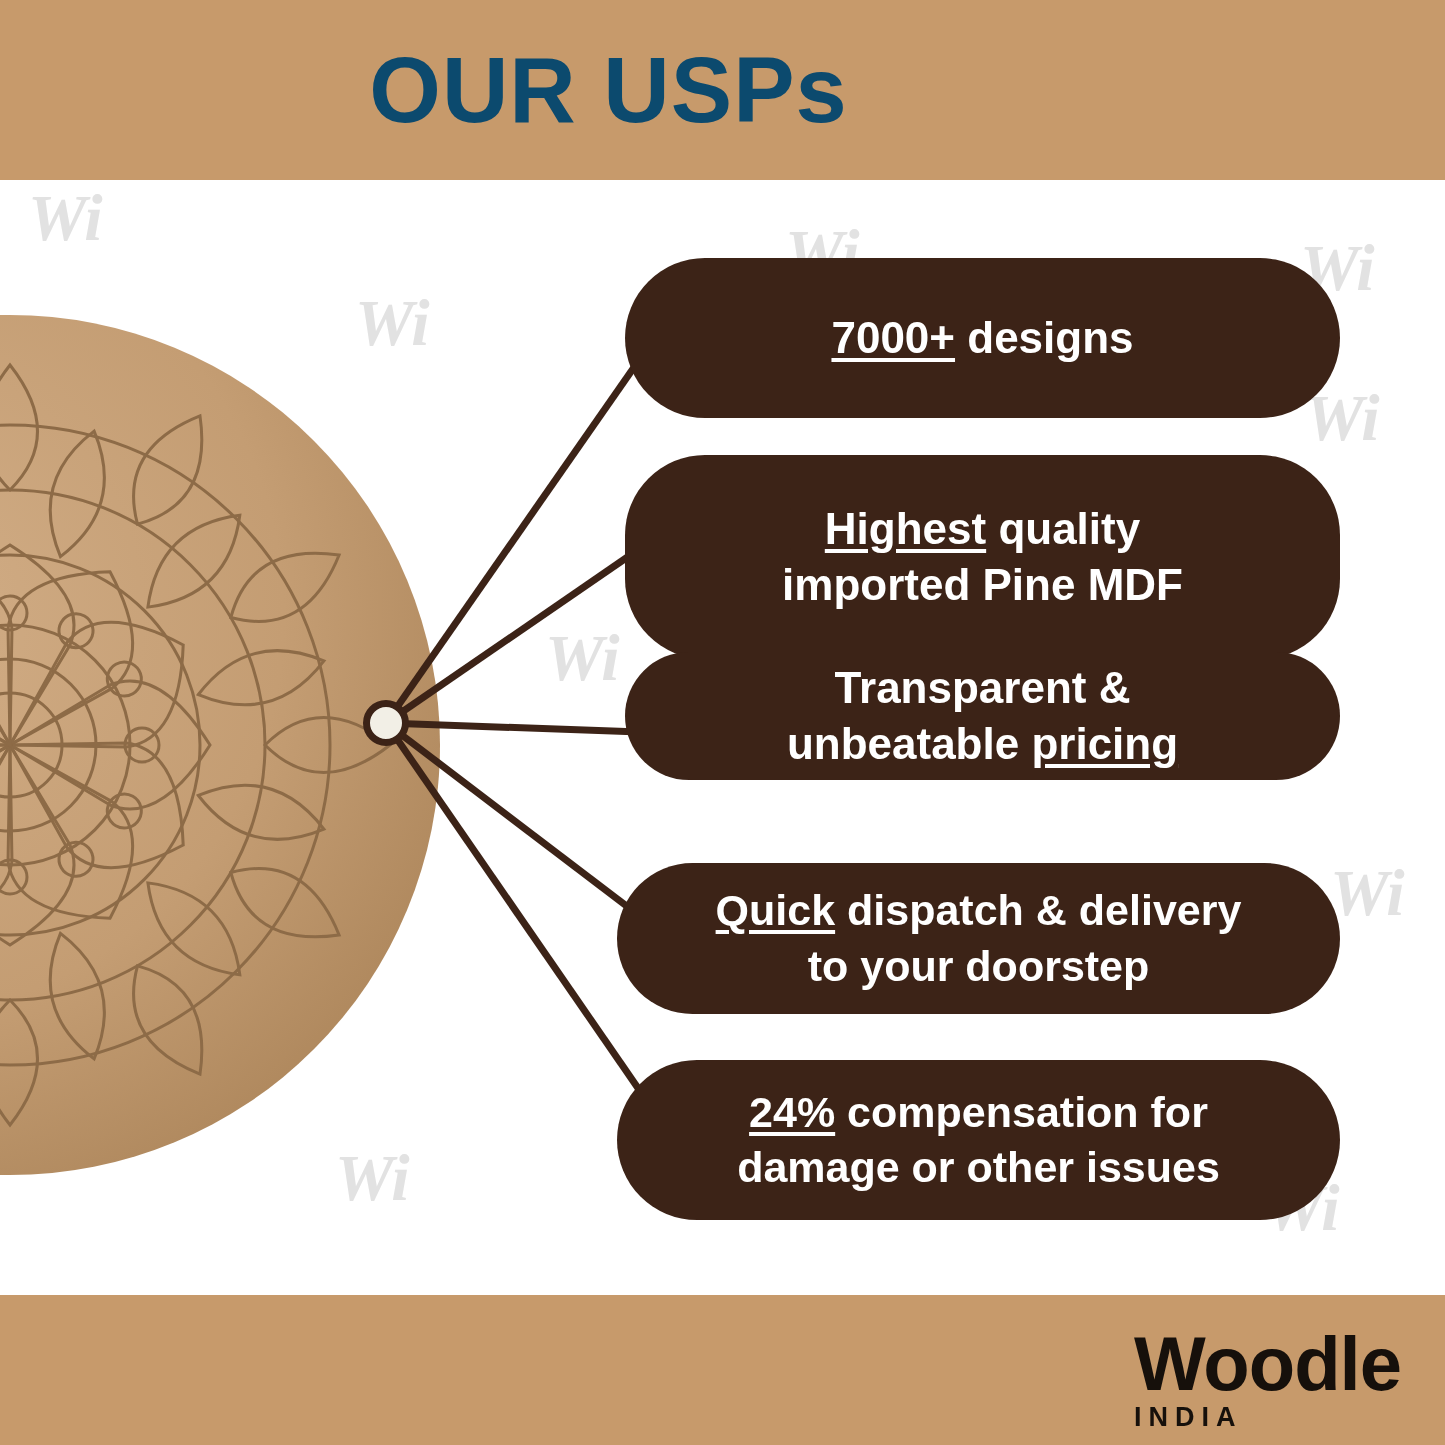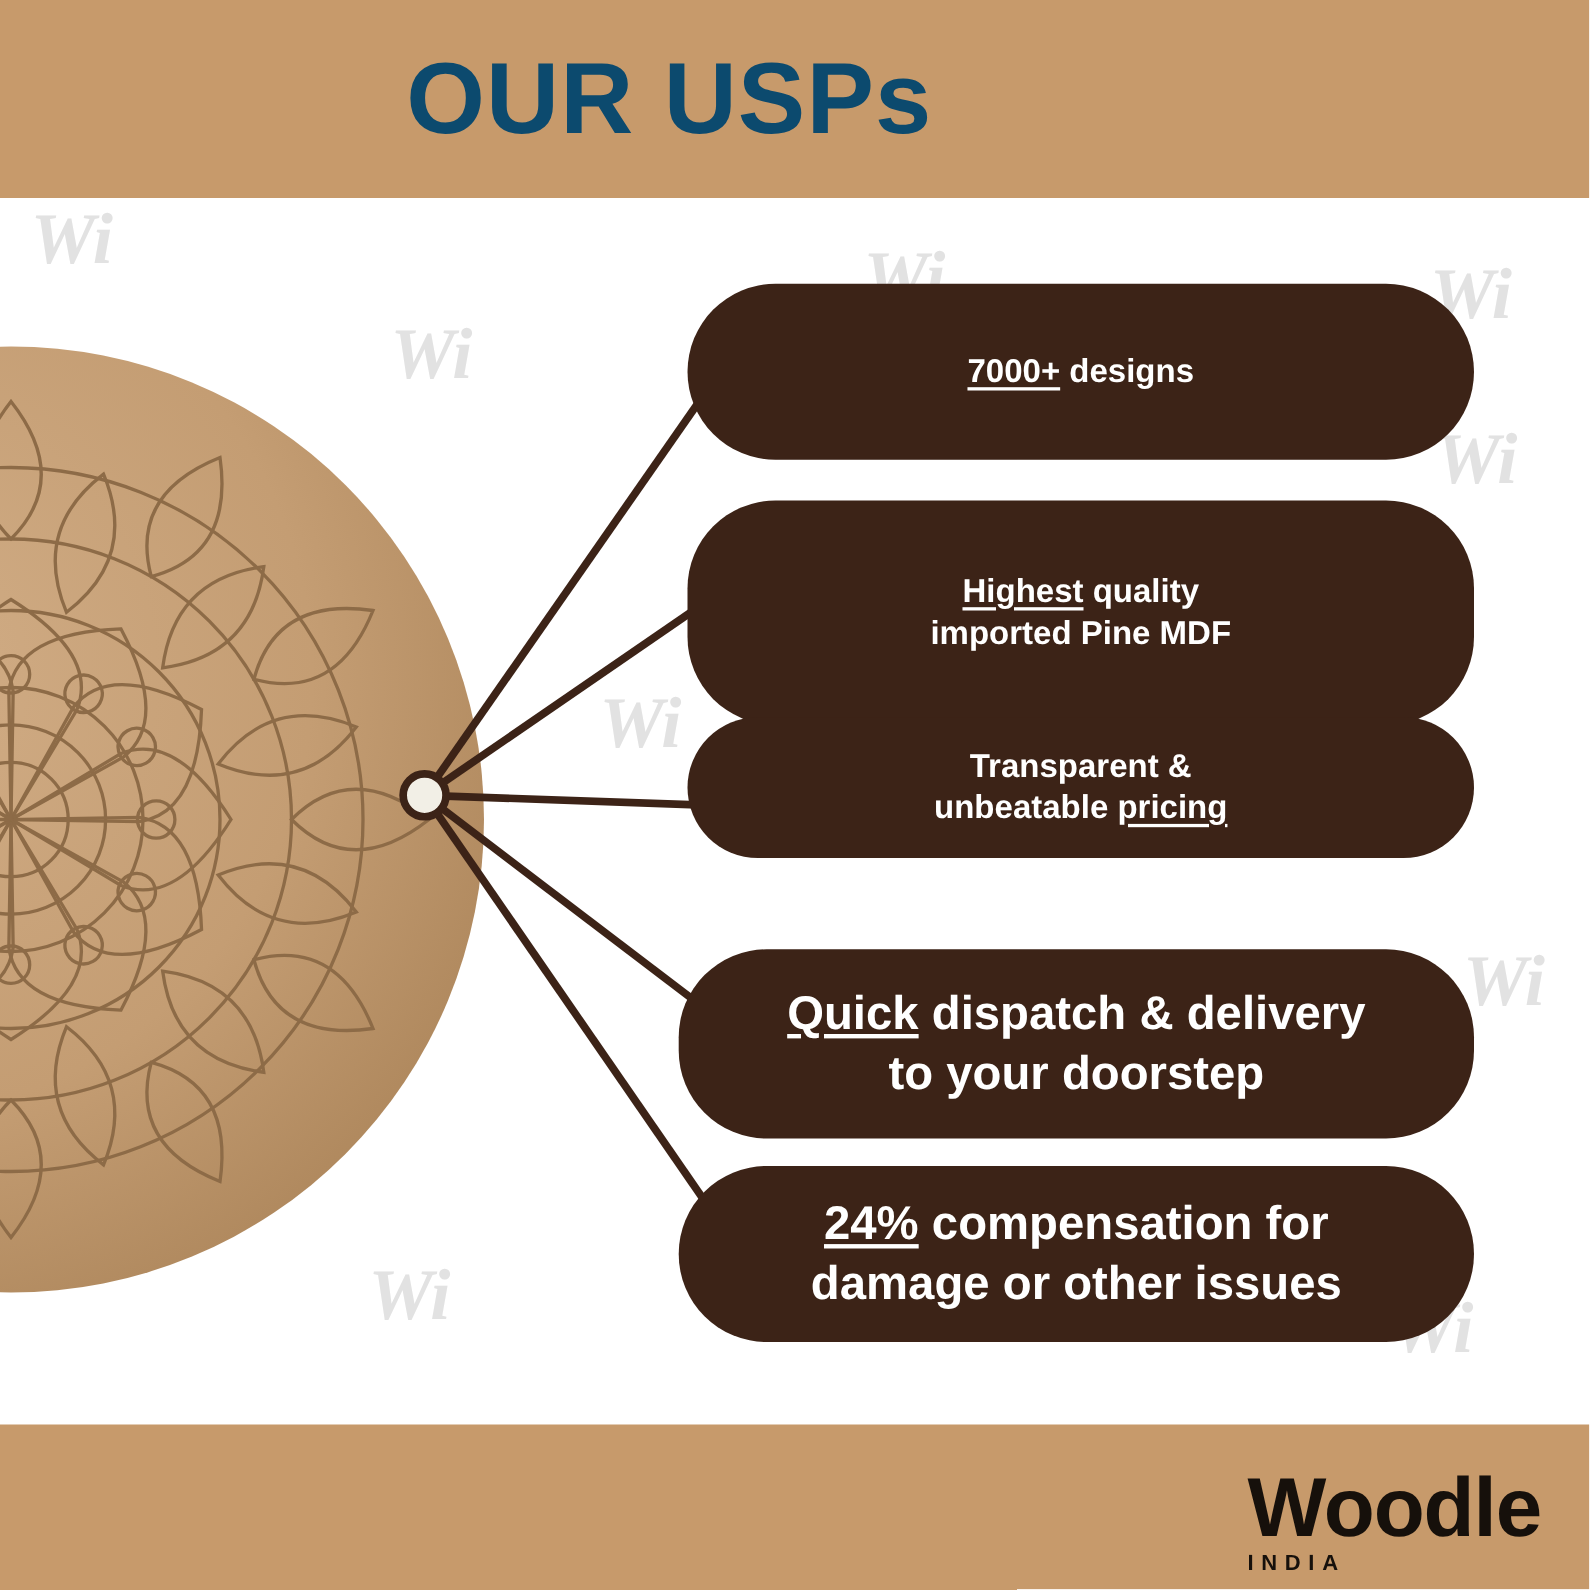--- a/index.html
+++ b/index.html
@@ -57,21 +57,21 @@
     text-align: left;
     line-height: 1;
   }
   .brand-main {
     font-size: 76px;
     font-weight: bold;
     color: #16100b;
     letter-spacing: -1px;
   }
   .brand-sub {
-    font-size: 20px;
+    font-size: 27px;
     font-weight: bold;
     letter-spacing: 7px;
     color: #16100b;
     margin-top: 2px;
     margin-right: 16px;
   }
 
   
   .wm {
     position: absolute;
@@ -105,34 +105,34 @@
   
   .pill {
     position: absolute;
     background: #3c2317;
     border-radius: 80px;
     color: #ffffff;
     display: flex;
     align-items: center;
     justify-content: center;
     text-align: center;
-    font-size: 30px;
+    font-size: 44px;
     font-weight: bold;
     line-height: 1.28;
     padding: 0 26px;
     box-sizing: border-box;
   }
   .pill span.u {
     text-decoration: underline;
     text-underline-offset: 5px;
   }
   .pill-1 { left: 625px; top: 258px;  width: 715px; height: 160px; }
   .pill-2 { left: 625px; top: 455px;  width: 715px; height: 204px; }
   .pill-3 { left: 625px; top: 652px;  width: 715px; height: 128px; }
-  .pill-4 { left: 617px; top: 863px;  width: 723px; height: 172px; font-size: 43px; }
+  .pill-4 { left: 617px; top: 863px;  width: 723px; height: 151px; font-size: 43px; }
   .pill-5 { left: 617px; top: 1060px; width: 723px; height: 160px; font-size: 43px; }
 
   .hub {
     position: absolute;
     left: 363px;
     top: 700px;
     width: 46px;
     height: 46px;
     border-radius: 50%;
     background: #f2efe6;

